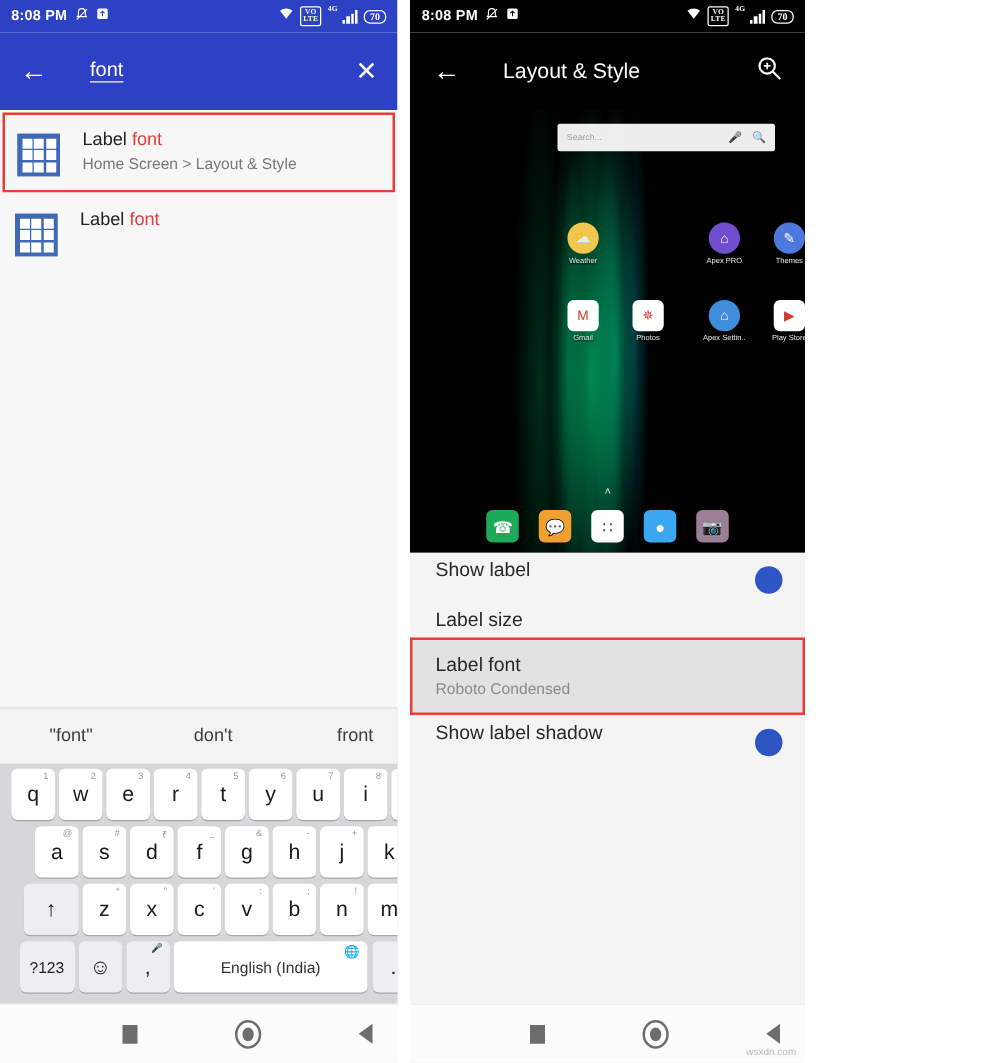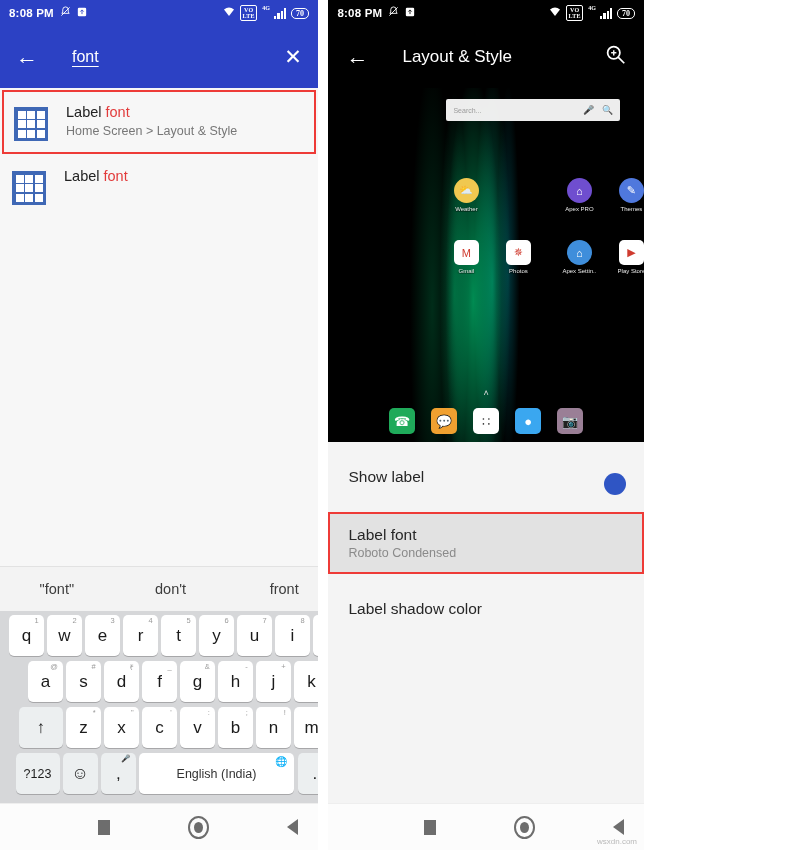--- a/index.html
+++ b/index.html
@@ -84,21 +84,21 @@
   .iconrow{position:absolute;width:100%;display:flex;}
   .appicon{width:52px;text-align:center;}
   .appicon .sq{width:25px;height:25px;border-radius:50%;margin:0 auto;display:flex;align-items:center;justify-content:center;font-size:11px;color:#fff;}
   .appicon .sq.rounded{border-radius:5px;}
   .appicon .nm{font-size:6px;color:#e9e9e9;margin-top:3px;text-shadow:0 1px 2px #000;white-space:nowrap;overflow:hidden;}
   .dock{position:absolute;bottom:8px;width:100%;display:flex;justify-content:center;gap:16px;}
   .dockic{width:26px;height:26px;border-radius:5px;display:flex;align-items:center;justify-content:center;font-size:13px;color:#fff;}
   .uparrow{position:absolute;bottom:44px;width:100%;text-align:center;color:#ddd;font-size:9px;}
 
   .settings{background:#f4f4f4;}
-  .srow{display:flex;align-items:center;padding:24px 20px;min-height:22px;}
+  .srow{display:flex;align-items:center;padding:4px 20px;min-height:22px;}
   .srow .lbl{font-size:15.5px;color:#272727;}
   .srow .ctl{margin-left:auto;}
   .toggle{width:40px;height:15px;border-radius:8px;background:#b8c6ee;position:relative;}
   .toggle i{position:absolute;right:-2px;top:-4px;width:22px;height:22px;border-radius:50%;background:#2f55c4;display:block;}
   .sliderrow{padding:2px 20px 16px 20px;display:flex;align-items:center;}
   .track{flex:1;height:3px;background:#d4d4d4;border-radius:2px;position:relative;}
   .track .fill{position:absolute;left:0;top:0;height:3px;background:#2f55c4;border-radius:2px;}
   .track .thumb{position:absolute;top:-5.5px;width:14px;height:14px;border-radius:50%;background:#2f55c4;}
   .sval{width:56px;text-align:right;font-size:15.5px;color:#272727;}
   .labelsize-lbl{padding:16px 20px 4px 20px;font-size:15.5px;color:#272727;}
@@ -463,34 +463,35 @@
         </div>
     </div>
 
     <div class="settings">
 
       <div class="srow">
         <span class="lbl">Show label</span>
         <span class="ctl"><span class="toggle"><i></i></span></span>
       </div>
 
+      <div class="labelsize-lbl">Label size</div>
 
       <div class="srow highlight">
         <div>
           <div class="lbl">Label font</div>
           <div class="sub">Roboto Condensed</div>
         </div>
       </div>
 
 
-
       <div class="srow">
-        <span class="lbl">Label shadow color</span>
-        <span class="ctl"><span class="swatch black"></span></span>
-      </div>
+        <span class="lbl">Show label shadow</span>
+        <span class="ctl"><span class="toggle"><i></i></span></span>
+      </div>
+
     </div>
 
     <div class="navbar" style="width:392px">
       <span class="nav-sq"></span>
       <span class="nav-circ">
           <i></i>
         </span>
       <span class="nav-tri"></span>
     </div>
 

